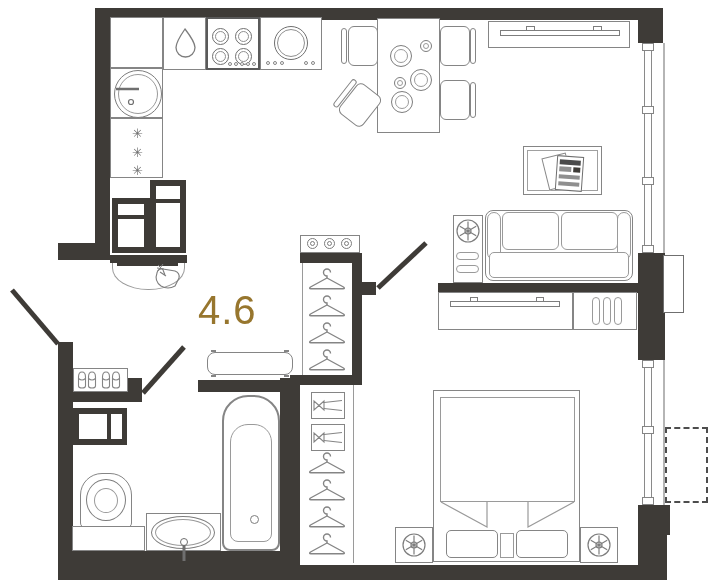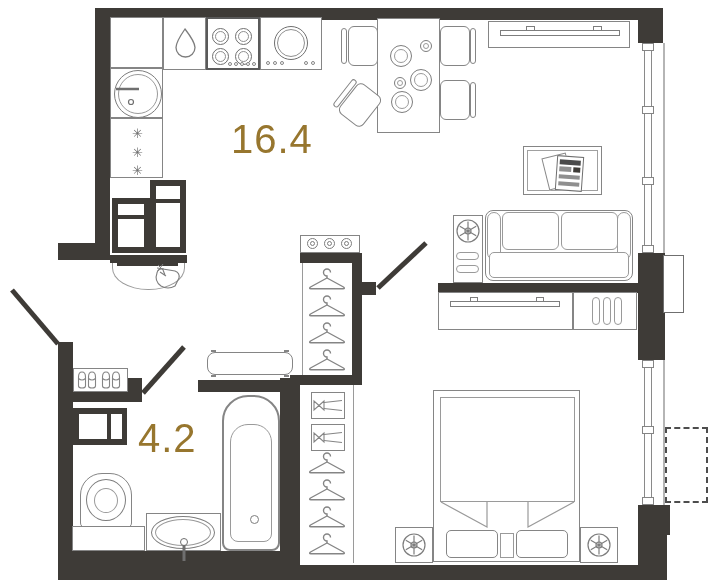--- a/index.html
+++ b/index.html
@@ -194,22 +194,21 @@
   <div class="f c" style="left:94px;top:488px;width:24px;height:25px;border-color:#9a9a9a"></div>
   <div class="f" style="left:72px;top:526px;width:73px;height:25px"></div>
   <div class="f" style="left:146px;top:513px;width:75px;height:38px"></div>
   <div class="f c" style="left:151px;top:516px;width:64px;height:33px;border-color:#7d7d7d"></div>
   <div class="f c" style="left:155px;top:519px;width:56px;height:27px;border-color:#9a9a9a"></div>
   <div class="f c" style="left:180px;top:538px;width:8px;height:8px;border-color:#6f6f6f"></div>
   <div class="nf" style="left:222px;top:395px;width:58px;height:156px;border:2px solid #858585;border-radius:26px 26px 8px 8px;background:#fff"></div>
   <div class="nf" style="left:230px;top:424px;width:42px;height:118px;border:1px solid #9a9a9a;border-radius:18px 18px 8px 8px"></div>
   <div class="f c" style="left:250px;top:515px;width:9px;height:9px;border-color:#7d7d7d"></div>
 
-  <div class="lbl" style="left:231px;top:119px">16.4</div>
-  <div class="lbl" style="left:138px;top:418px">4.2</div>
+  <div class="lbl" style="left:198px;top:290px">4.6</div>
 
   <svg class="overlay" width="720" height="588" viewBox="0 0 720 588">
     <defs>
       <g id="hanger" stroke="#858585" stroke-width="1.4" fill="none">
         <path d="M23.5,4.5 A3.5,3.5 0 1 0 20,8 L20,10"></path>
         <path d="M20,10 L36.5,19 Q38.5,20.8 36,20.8 L4,20.8 Q1.5,20.8 3.5,19 Z" stroke-linejoin="round"></path>
       </g>
       <g id="lamp" stroke="#7d7d7d" stroke-width="1.2" fill="none">
         <circle cx="13" cy="13" r="11"></circle>
         <circle cx="13" cy="13" r="3"></circle>

